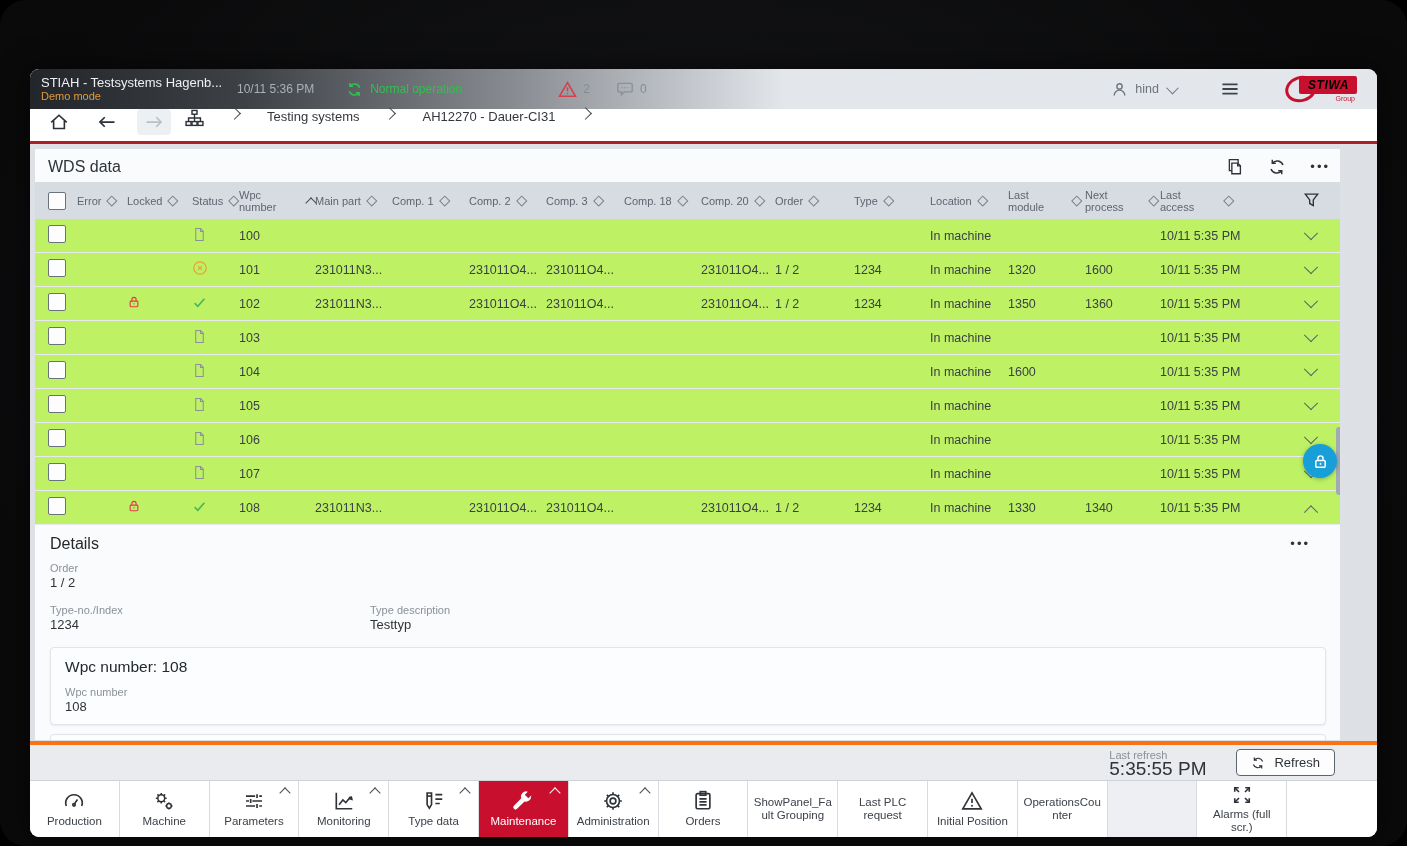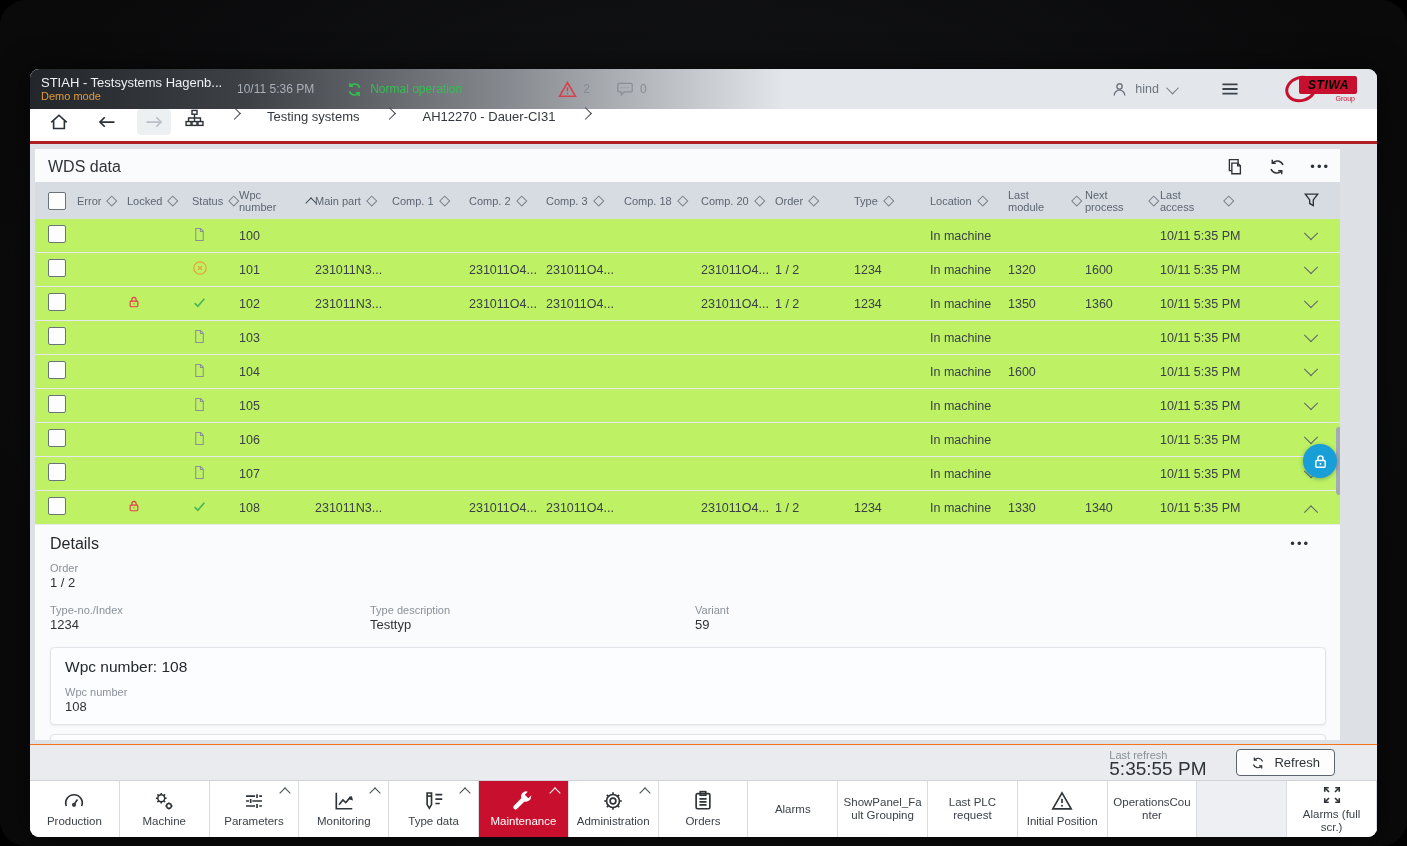--- a/index.html
+++ b/index.html
@@ -80,21 +80,21 @@
   .d-grid{display:grid;grid-template-columns:320px 325px 1fr;margin-top:13px;}
   .card{border:1px solid #e1e5ea;border-radius:4px;background:#fcfdfe;box-shadow:0 1px 2px rgba(40,50,60,.08);margin-top:14px;padding:10px 14px 9px 14px;position:relative;}
   .card-title{font-size:15.5px;color:#23282d;}
   .card .fld{margin-top:10px;}
   .card2{margin-top:9px;}
 
   .fab{position:absolute;right:3px;top:295px;width:34px;height:34px;border-radius:50%;background:#189fd7;display:flex;align-items:center;justify-content:center;color:#fff;box-shadow:0 1px 4px rgba(0,40,80,.35);z-index:5;}
   .scrollthumb{position:absolute;right:-2px;top:278px;width:6px;height:68px;background:#a4aab2;border-radius:3px;z-index:4;}
 
   
-  .refreshbar{height:35px;flex:0 0 35px;background:#e9ebee;border-top:1px solid #f97316;display:flex;align-items:center;justify-content:flex-end;}
+  .refreshbar{height:35px;flex:0 0 35px;background:#e9ebee;border-top:4px solid #f97316;display:flex;align-items:center;justify-content:flex-end;}
   .lr{margin-right:30px;text-align:left;}
   .lr .lab{font-size:11px;color:#8a9199;line-height:12px;}
   .lr .val{font-size:19px;color:#2e3338;line-height:15px;}
   .btn-refresh{display:flex;align-items:center;background:#fdfdfe;border:1px solid #5d646d;border-radius:4px;height:25px;padding:0 14px;margin-right:42px;color:#2e3338;font-size:13px;}
   .btn-refresh .icn{margin-right:9px;}
 
   
   .bottomnav{height:56px;flex:0 0 56px;background:#fff;border-top:1px solid #cfd3d8;display:grid;grid-template-columns:repeat(15,1fr);}
   .nav-cell{border-right:1px solid #d8dce0;display:flex;flex-direction:column;align-items:center;justify-content:center;position:relative;padding:2px 4px;text-align:center;color:#2e3338;}
   .nav-cell .nlabel{font-size:11.5px;color:#3c4249;line-height:13px;overflow-wrap:anywhere;}
@@ -576,24 +576,20 @@
           </div>
           <div class="d-grid">
             <div class="fld">
               <div class="lab">Type-no./Index</div>
               <div class="val">1234</div>
             </div>
             <div class="fld">
               <div class="lab">Type description</div>
               <div class="val">Testtyp</div>
             </div>
-            <div class="fld">
-              <div class="lab">Variant</div>
-              <div class="val">59</div>
-            </div>
           </div>
           <div class="card">
             <div class="card-title">Wpc number: 108</div>
             <div class="fld">
               <div class="lab">Wpc number</div>
               <div class="val">108</div>
             </div>
           </div>
           <div class="card card2">
             
@@ -708,23 +704,20 @@
           <span class="icn">
             <svg width="22" height="22" viewBox="0 0 16 16" fill="none" stroke="currentColor" stroke-width="1.2">
               <rect x="3" y="2.6" width="10" height="11" rx="1"></rect>
               <rect x="6" y="1.2" width="4" height="2.6"></rect>
               <path d="M5.4 6.4h5.2M5.4 8.6h5.2M5.4 10.8h5.2"></path>
             </svg>
           </span>
           <div class="nlabel">Orders</div>
         </div>
         <div class="nav-cell">
-          <div class="nlabel">Alarms</div>
-        </div>
-        <div class="nav-cell">
           <div class="nlabel">ShowPanel_Fault Grouping</div>
         </div>
         <div class="nav-cell">
           <div class="nlabel">Last PLC request</div>
         </div>
         <div class="nav-cell">
           <span class="icn">
             <svg width="22" height="22" viewBox="0 0 16 16" fill="none" stroke="currentColor" stroke-width="1.2">
               <path d="M8 2.1L14.7 13.7H1.3z"></path>
               <path d="M8 6.3v3.2"></path>

